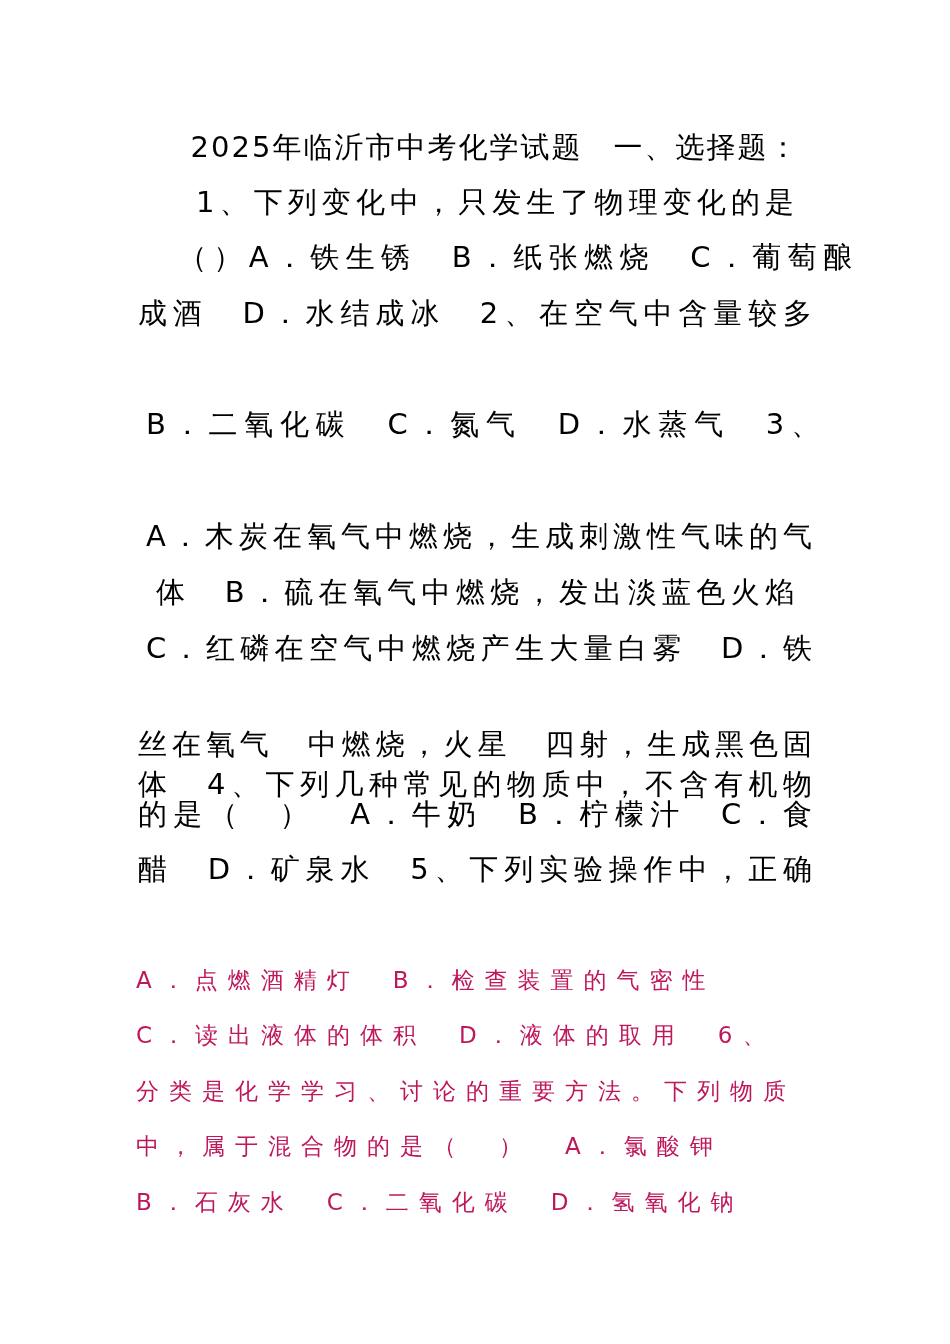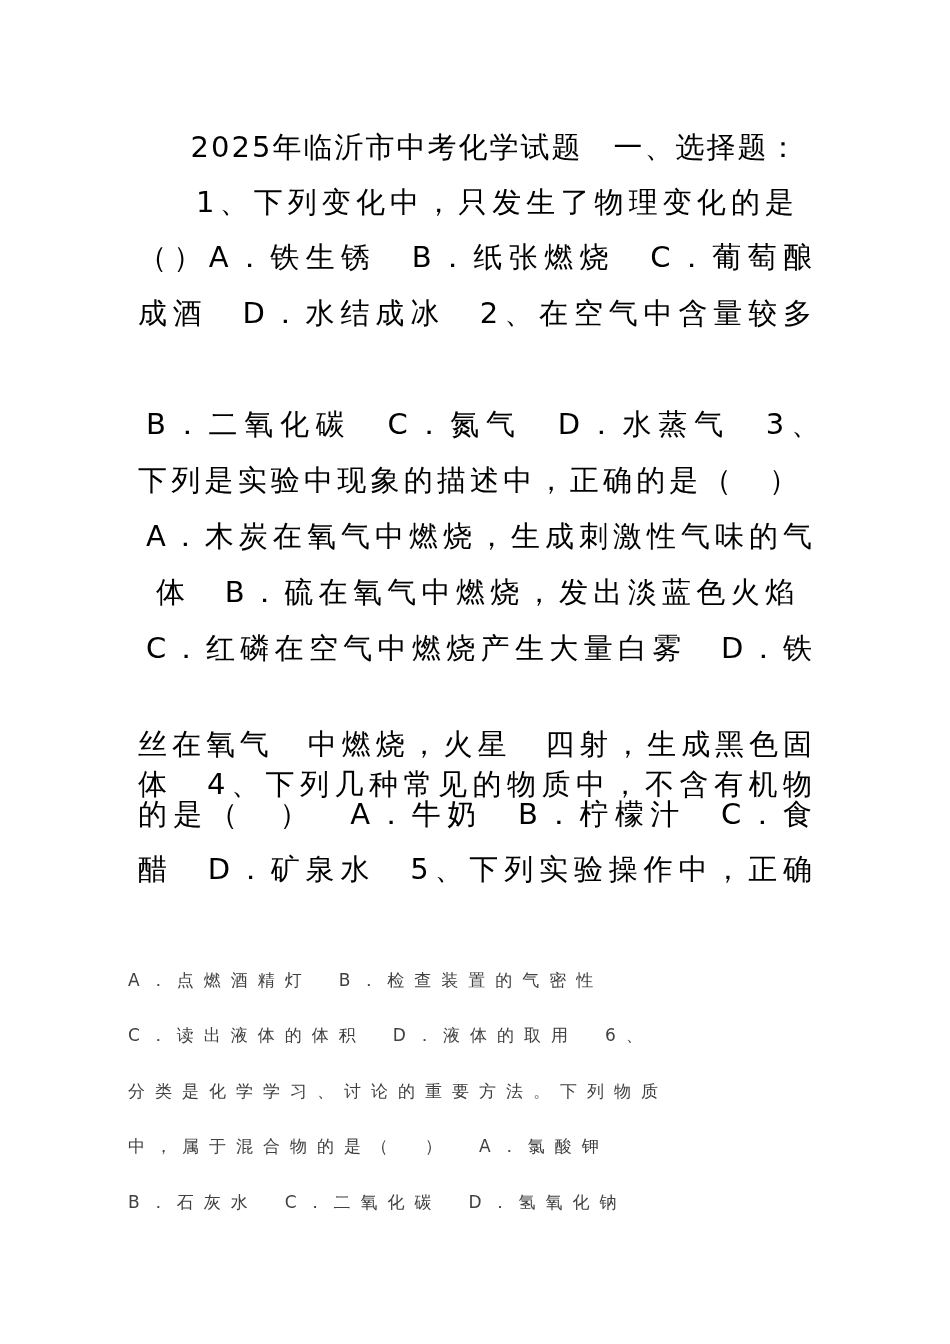--- a/index.html
+++ b/index.html
@@ -35,40 +35,39 @@
   .just {
     text-align: justify;
     text-align-last: justify;
     white-space: normal;
   }
   .center {
     text-align: center;
   }
   .small {
     position: absolute;
-    left: 128px;
+    left: 136px;
     white-space: pre;
-    font-size: 17px;
+    font-size: 23px;
     line-height: 22px;
     height: 22px;
     letter-spacing: 10px;
-    color: #404040;
+    color: #be185d;
   }
 </style>
 </head>
 <body>
 
 <div class="page">
 
   <div class="line center" style="top:129px; left:150px; width:690px;">2025年临沂市中考化学试题　一、选择题：</div>
   <div class="line" style="top:184px; left:196px; width:600px; text-align:justify; text-align-last:justify; white-space:normal;">1、下列变化中，只发生了物理变化的是</div>
-  <div class="line just" style="top:239px;">（）A．铁生锈　B．纸张燃烧　C．葡萄酿</div>
+  <div class="line just" style="top:239px;margin-left:40px;">（）A．铁生锈　B．纸张燃烧　C．葡萄酿</div>
   <div class="line just" style="top:295px;">成酒　D．水结成冰　2、在空气中含量较多</div>
   <div class="line just" style="top:406px; left:146px; width:676px;">B．二氧化碳　C．氮气　D．水蒸气　3、</div>
-  <div class="line just" style="top:462px; width:662px;">下列是实验中现象的描述中，正确的是（　）</div>
   <div class="line just" style="top:518px; left:146px; width:668px;">A．木炭在氧气中燃烧，生成刺激性气味的气</div>
   <div class="line just" style="top:574px; left:156px; width:640px;">体　B．硫在氧气中燃烧，发出淡蓝色火焰</div>
   <div class="line just" style="top:630px; left:146px; width:668px;">C．红磷在空气中燃烧产生大量白雾　D．铁</div>
   <div class="line just" style="top:686px;margin-top:40px;">丝在氧气　中燃烧，火星　四射，生成黑色固</div>
   <div class="line just" style="top:766px;">体　4、下列几种常见的物质中，不含有机物</div>
   <div class="line just" style="top:796px;">的是（　）　A．牛奶　B．柠檬汁　C．食</div>
   <div class="line just" style="top:851px;">醋　D．矿泉水　5、下列实验操作中，正确</div>
 
   <div class="small" style="top:969px;">A．点燃酒精灯　B．检查装置的气密性</div>
   <div class="small" style="top:1024px;">C．读出液体的体积　D．液体的取用　6、</div>

